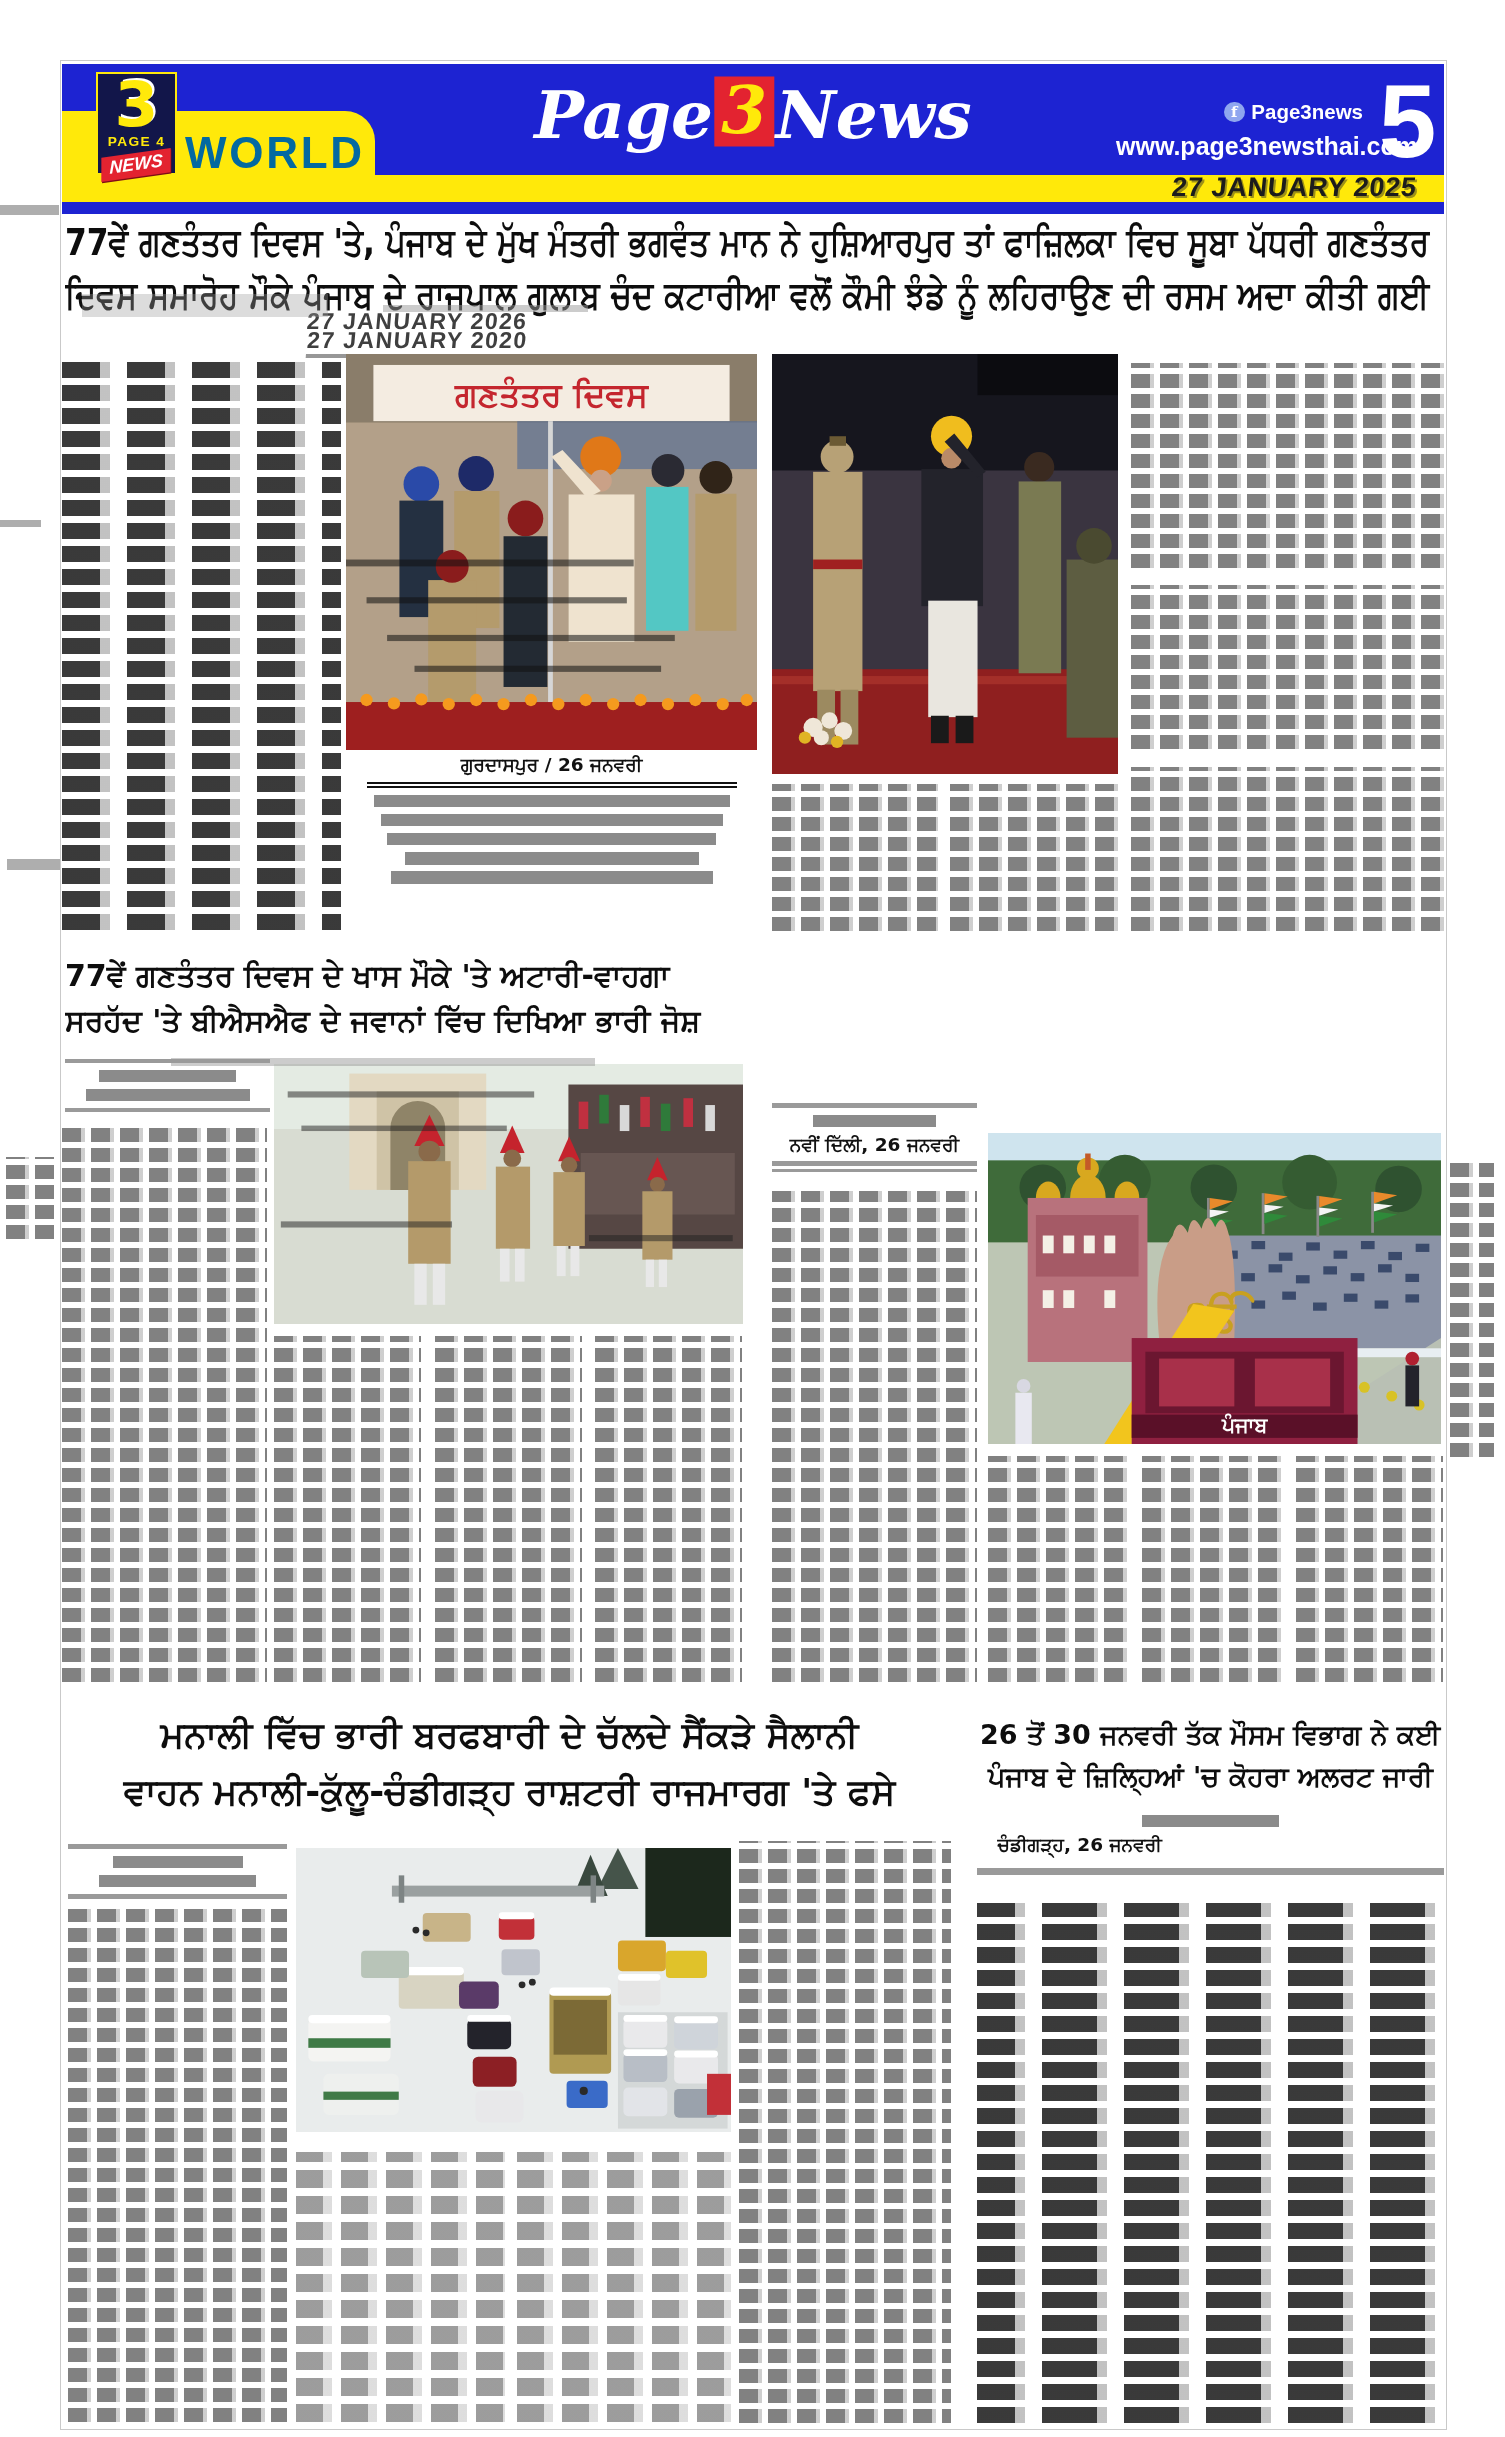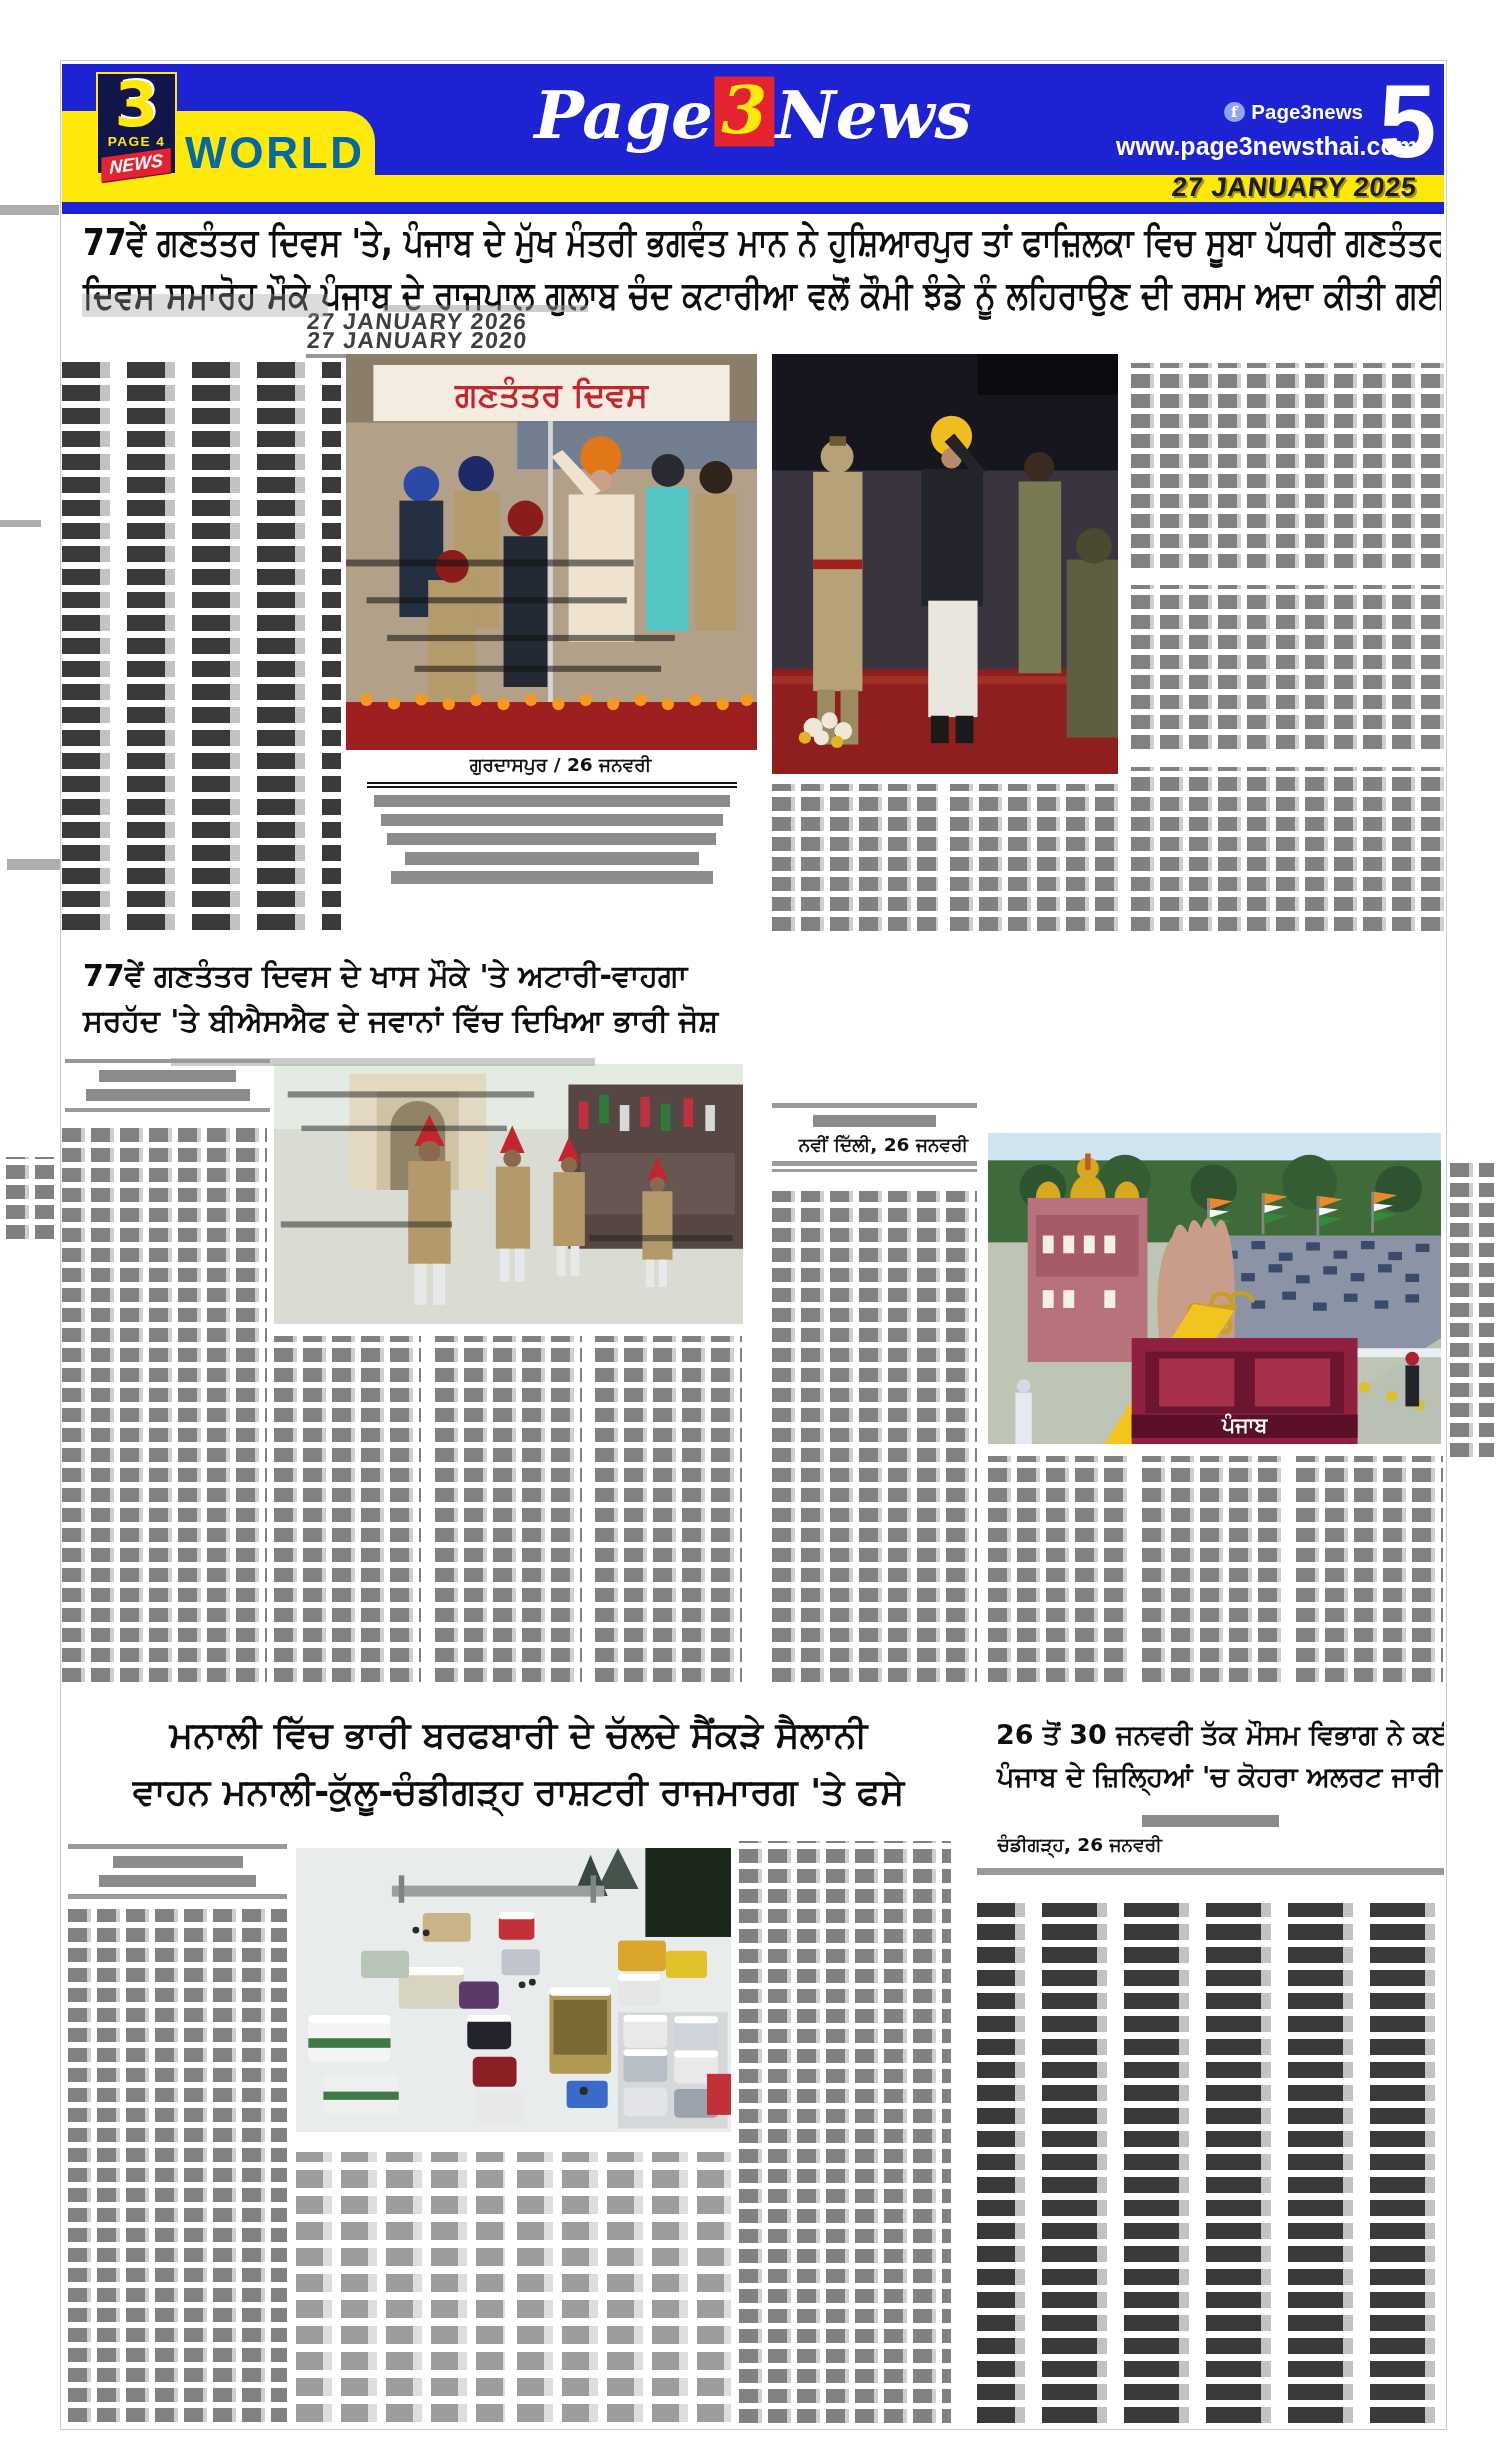--- a/index.html
+++ b/index.html
@@ -16,21 +16,21 @@
   .world-tab{background:#ffe90a;border-radius:0 30px 0 0;}
   .world-txt{color:#0369a1;font-size:44px;font-weight:bold;letter-spacing:2.7px;}
   .masthead{color:#fff;font-family:"DejaVu Serif","Liberation Serif",serif;font-weight:bold;font-style:italic;font-size:66px;white-space:nowrap;}
   .mast-3{display:inline-block;position:relative;color:#ffe90a;background:#e32330;padding:0 6.8px 4.1px 6.8px;margin:0 1.4px;transform:translateY(-5.5px);line-height:66px;}
   .fb-row{color:#fff;font-size:20.5px;font-weight:bold;display:flex;align-items:center;gap:6.8px;justify-content:flex-end;}
   .fb-circle{display:inline-flex;width:20.5px;height:20.5px;border-radius:50%;background:#8fa6ef;color:#fff;align-items:center;justify-content:center;font-family:"DejaVu Serif",serif;font-weight:bold;font-size:15px;}
   .website{color:#fff;font-size:25px;font-weight:bold;}
   .pageno{color:#fff;font-size:103px;font-weight:bold;line-height:103px;}
   .date-strip{color:#1c1c1c;font-size:27px;font-weight:bold;letter-spacing:0.7px;transform:skewX(-6deg);text-shadow:2.1px 2.1px 0 rgba(40,40,40,.45);}
   
-  .gurmukhi{font-family:"DejaVu Sans","Liberation Sans",sans-serif;margin-left:18px;}
+  .gurmukhi{font-family:"DejaVu Sans","Liberation Sans",sans-serif;}
   .hl-wrap{overflow:hidden;}
   .hl{font-weight:bold;color:#0d0d0d;}
   .fit{display:inline-block;white-space:nowrap;}
   .ghost{color:#2b2b2b;font-weight:bold;font-size:23px;letter-spacing:1.4px;transform:skewX(-5deg);opacity:.9;}
   
   .tx{opacity:.85;filter:blur(0.4px);background-image:
       repeating-linear-gradient(0deg, rgba(255,255,255,0) 0 13.7px, #fff 13.7px 20px),
       repeating-linear-gradient(90deg, rgba(70,70,70,.8) 0 19px, rgba(150,150,150,.55) 19px 23px, rgba(255,255,255,0) 23px 29px);}
   .tx2{opacity:.9;filter:blur(0.3px);background-image:
       repeating-linear-gradient(0deg, rgba(255,255,255,0) 0 16.4px, #fff 16.4px 23px),

